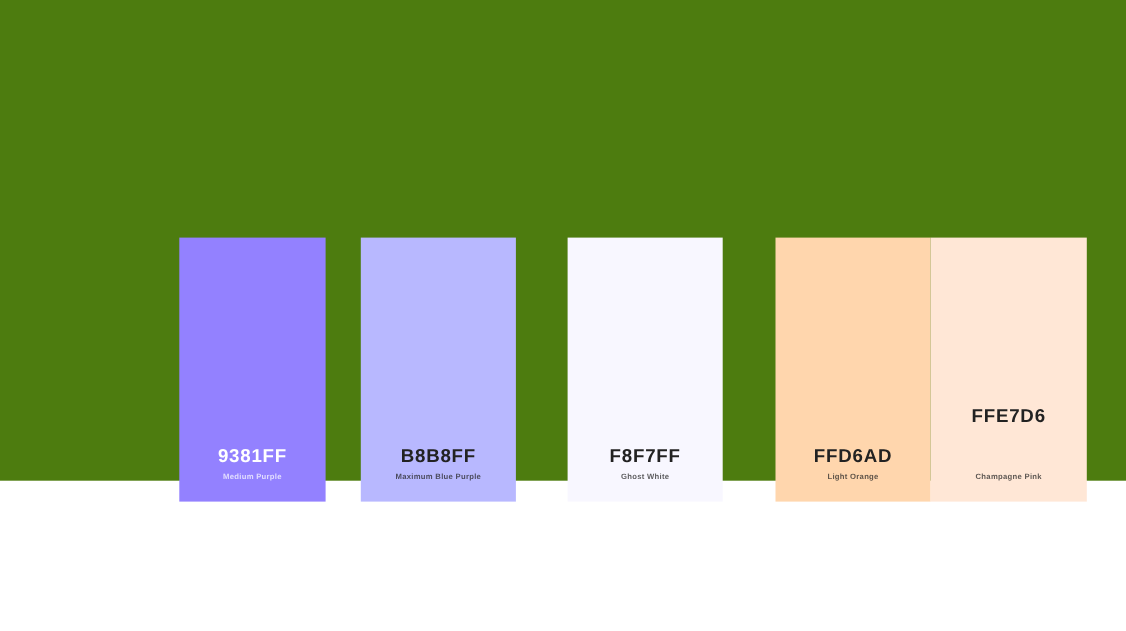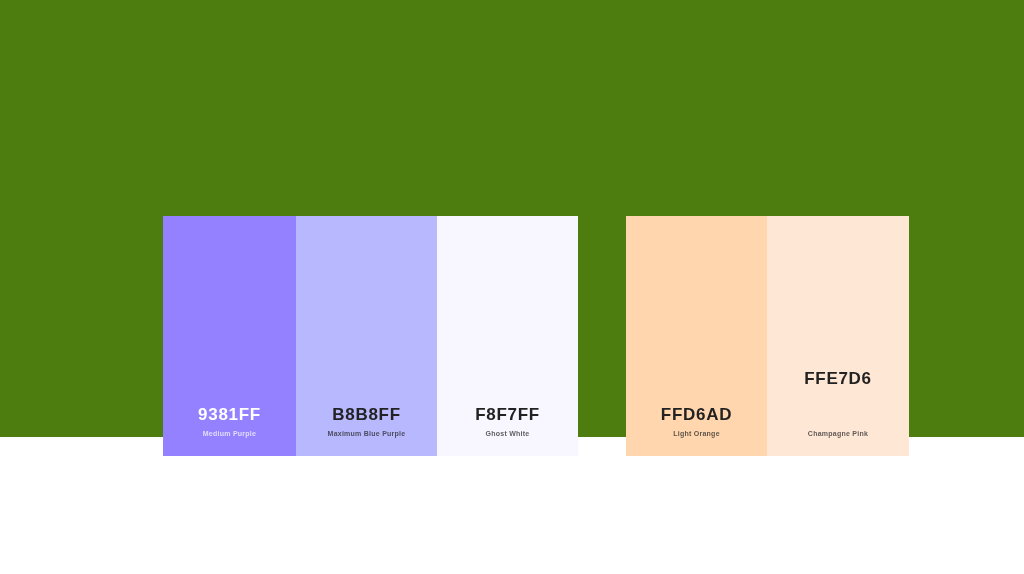--- a/index.html
+++ b/index.html
@@ -70,25 +70,25 @@
 </style>
 </head>
 <body>
 
 <div id="palette-canvas">
   <div id="palette-strip" style="left: 163px; top: 216px; width: 698px; height: 240px;">
       <div class="swatch" style="background: rgb(147, 129, 255); color: rgb(255, 255, 255); width: 133px; flex: 0 0 133px;">
         <div class="swatch-hex">9381FF</div>
         <div class="swatch-name">Medium Purple</div>
       </div>
-      <div class="swatch" style="background: rgb(184, 184, 255); color: rgb(34, 34, 34); width: 141px; flex: 0 0 141px;">
+      <div class="swatch" style="background: rgb(184, 184, 255); color: rgb(34, 34, 34); width: 141px; flex: 0 0 141px; margin-left: 32px;">
         <div class="swatch-hex">B8B8FF</div>
         <div class="swatch-name">Maximum Blue Purple</div>
       </div>
-      <div class="swatch" style="background: rgb(248, 247, 255); color: rgb(34, 34, 34); width: 141px; flex: 0 0 141px;">
+      <div class="swatch" style="background: rgb(248, 247, 255); color: rgb(34, 34, 34); width: 141px; flex: 0 0 141px; margin-left: 47px;">
         <div class="swatch-hex">F8F7FF</div>
         <div class="swatch-name">Ghost White</div>
       </div>
       <div class="swatch" style="background: rgb(255, 214, 173); color: rgb(34, 34, 34); width: 141px; flex: 0 0 141px; margin-left: 48px;">
         <div class="swatch-hex">FFD6AD</div>
         <div class="swatch-name">Light Orange</div>
       </div>
       <div class="swatch" style="background: rgb(255, 231, 214); color: rgb(34, 34, 34); width: 142px; flex: 0 0 142px; gap: 36px;">
         <div class="swatch-hex">FFE7D6</div>
         <div class="swatch-name">Champagne Pink</div>

